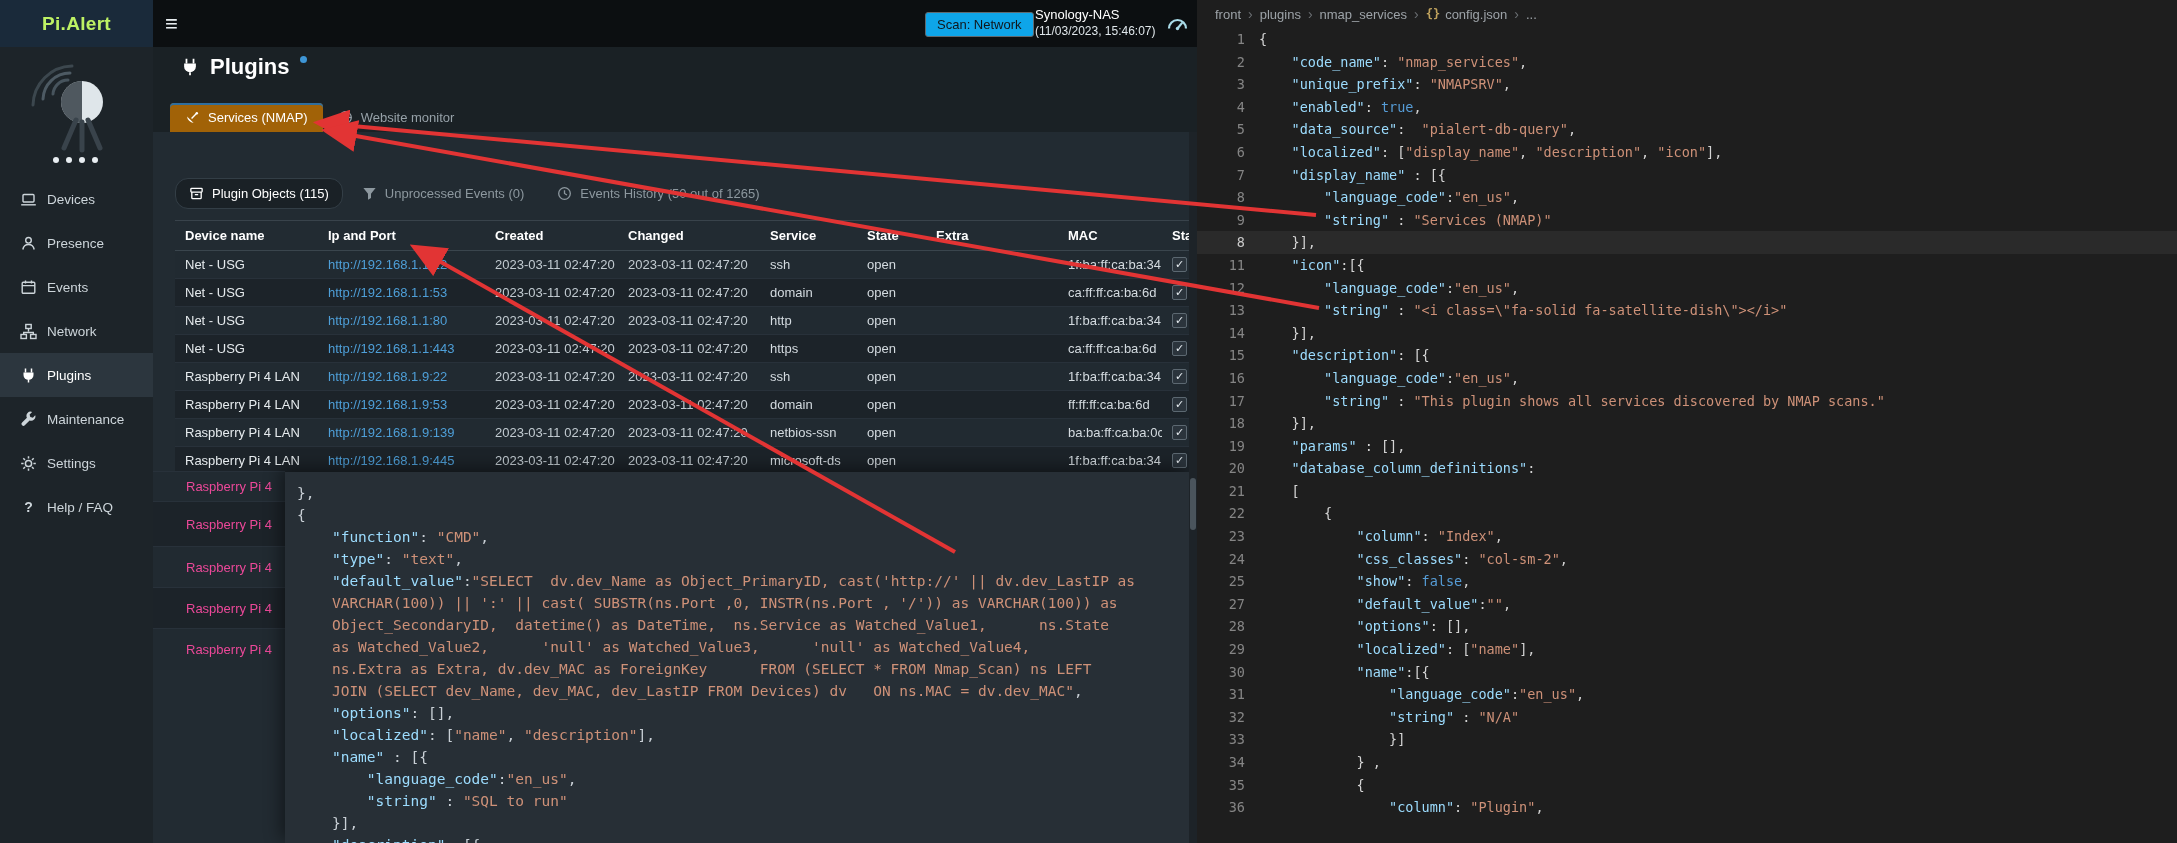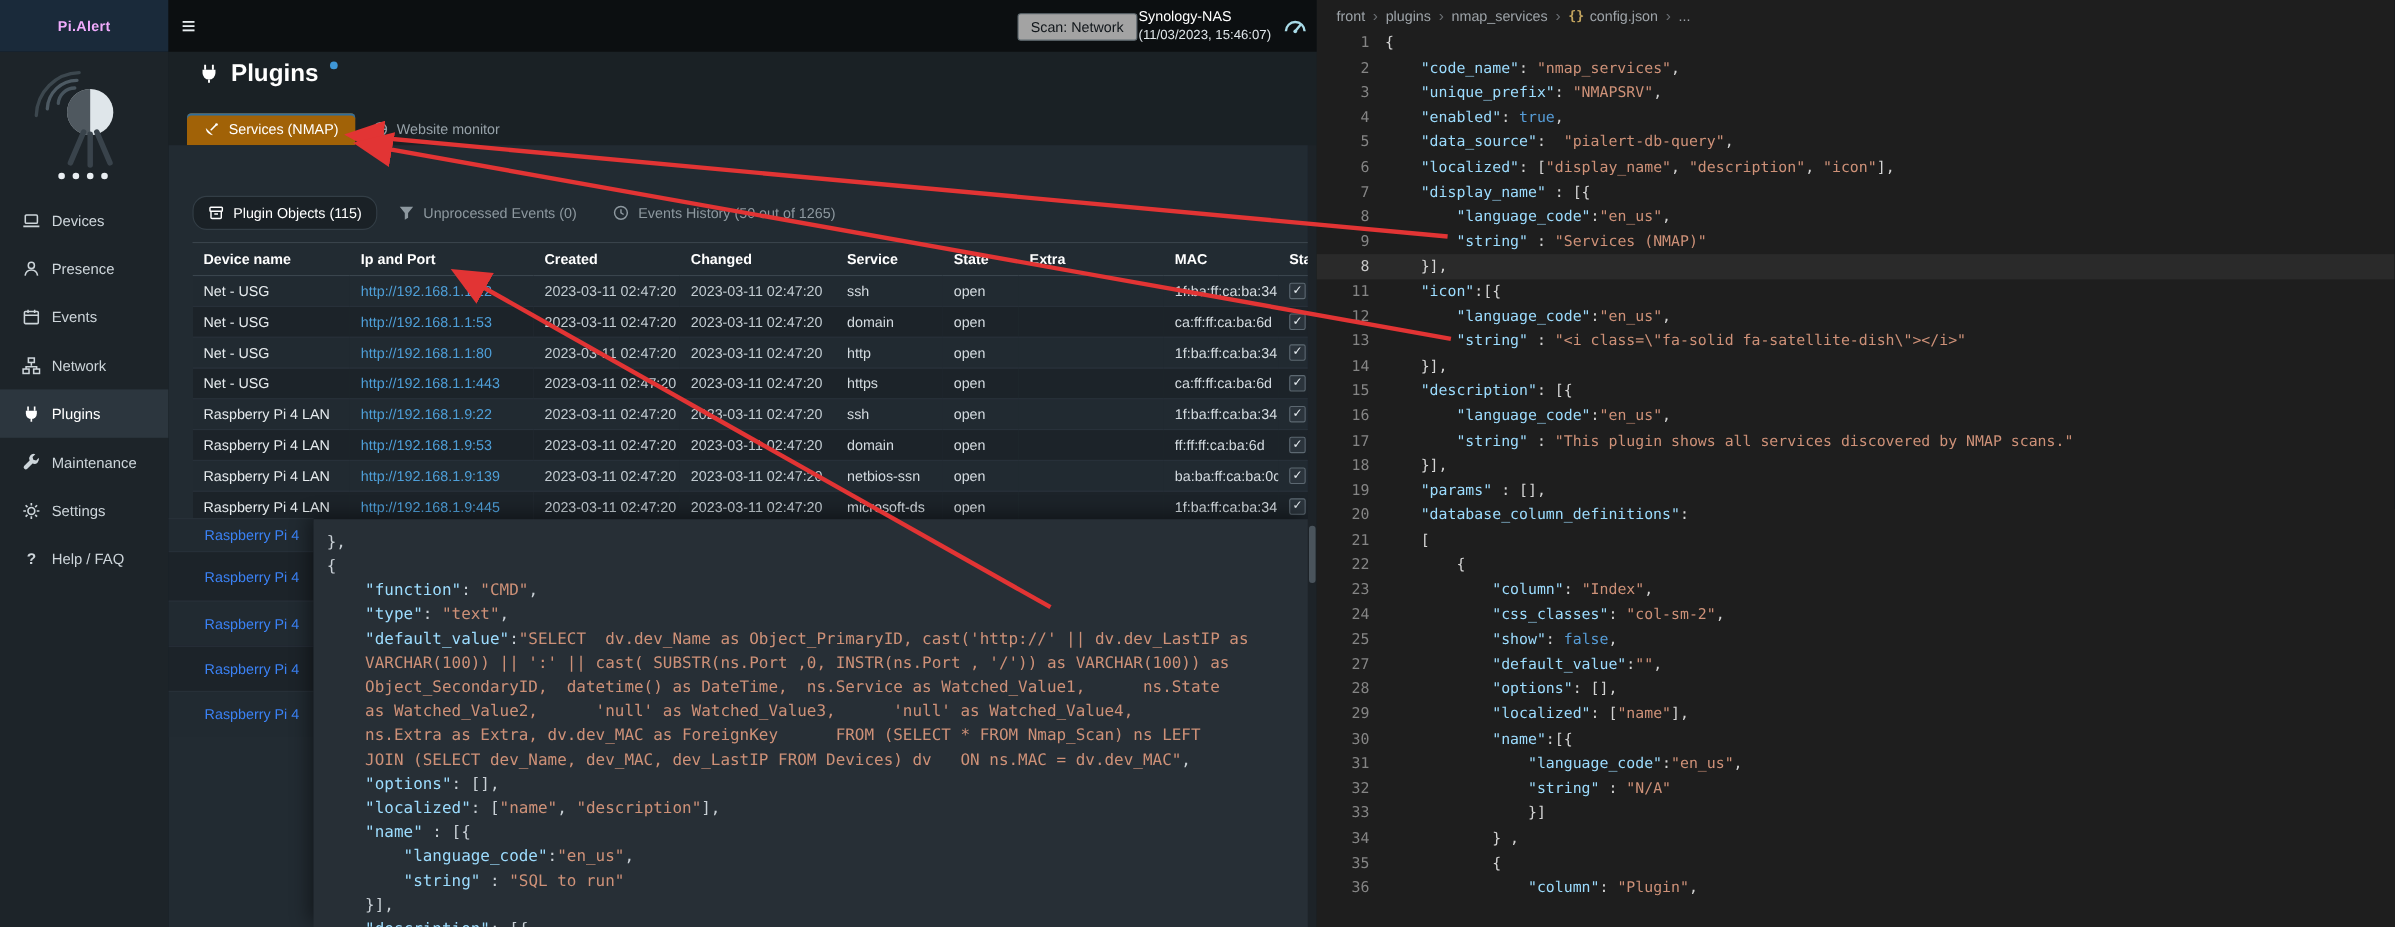--- a/index.html
+++ b/index.html
@@ -2,24 +2,24 @@
 <html><head>
 <meta charset="utf-8">
 <style>
   *{box-sizing:border-box;margin:0;padding:0}
   html,body{margin:0;background:#101315}
   body{font-family:"Liberation Sans",sans-serif}
   #app{position:relative;width:2177px;height:843px;background:#1a2125;overflow:hidden}
 
   
   .topbar{position:absolute;left:0;top:0;width:1197px;height:47px;background:#0c0f11;z-index:6}
-  .logo{position:absolute;left:0;top:0;width:153px;height:47px;background:#1a2a3a;color:#f0abfc;
-        font-size:13px;font-weight:bold;display:flex;align-items:center;justify-content:center;letter-spacing:.3px}
+  .logo{position:absolute;left:0;top:0;width:153px;height:47px;background:#1a2a3a;color:#bef264;
+        font-size:19px;font-weight:bold;display:flex;align-items:center;justify-content:center;letter-spacing:.3px}
   .hamburger{position:absolute;left:165px;top:0;height:47px;display:flex;align-items:center;color:#e8edf0;font-size:22px;cursor:pointer}
-  .scan-badge{position:absolute;left:925px;top:12px;background:#a3a3a3;color:#11161a;font-size:13px;
+  .scan-badge{position:absolute;left:925px;top:12px;background:#0ea5e9;color:#11161a;font-size:13px;
         padding:4px 11px;border-radius:3px;border:1px solid #5f6a70;white-space:nowrap}
   .host-info{position:absolute;left:1035px;top:6px;color:#fff;font-size:13px;line-height:17px;white-space:nowrap}
   .host-info .t2{font-size:12px;color:#dfe6ea}
   .gauge{position:absolute;left:1166px;top:13px;cursor:pointer}
 
   
   .sidebar{position:absolute;left:0;top:47px;bottom:0;width:153px;background:#1d2429;z-index:5}
   .radar{margin:16px 14px 4px}
   .side-item{height:44px;display:flex;align-items:center;gap:10px;padding-left:20px;color:#cdd5da;font-size:13.5px;cursor:pointer}
   .side-item.active{background:#2c363e;color:#fff}
@@ -45,21 +45,21 @@
   tbody tr{border-top:1px solid #28313a}
   tbody tr:nth-child(odd){background:#212a31}
   tbody tr:nth-child(even){background:#1c2329}
   td.dev{color:#e6ebee}
   td.date{color:#c2cbd1}
   a.link{color:#4e9fd8;text-decoration:none;cursor:pointer}
   .checkbox{width:15px;height:15px;background:#2b343c;border:1px solid #5c6871;border-radius:2px;color:#e8eef2;
             font-size:11px;line-height:13px;text-align:center;cursor:pointer}
 
   .partial-strip{position:absolute;left:0;top:424px;width:132px;bottom:0;z-index:2}
-  .partial-row{display:flex;align-items:center;padding-left:33px;color:#3b82f6;font-size:13px;border-top:1px solid #28313a;white-space:nowrap;cursor:pointer}
+  .partial-row{display:flex;align-items:center;padding-left:33px;color:#ec4899;font-size:13px;border-top:1px solid #28313a;white-space:nowrap;cursor:pointer}
   .pr-odd{background:#212a31}.pr-even{background:#1c2329}
 
   .code-overlay{position:absolute;left:132px;top:425px;right:8px;bottom:0;background:#272f36;z-index:3;
         padding:10px 12px;font-family:"DejaVu Sans Mono",monospace;font-size:14.5px;line-height:22px;overflow:hidden;
         box-shadow:-4px -4px 16px rgba(0,0,0,.45)}
   .ovl{white-space:pre;height:22px}
 
   .scrollbar{position:absolute;right:0;top:85px;bottom:0;width:8px;background:#1d2328;z-index:4}
   .scroll-thumb{position:absolute;left:1px;top:346px;width:6px;height:52px;background:#4a545c;border-radius:3px;cursor:grab}
 

